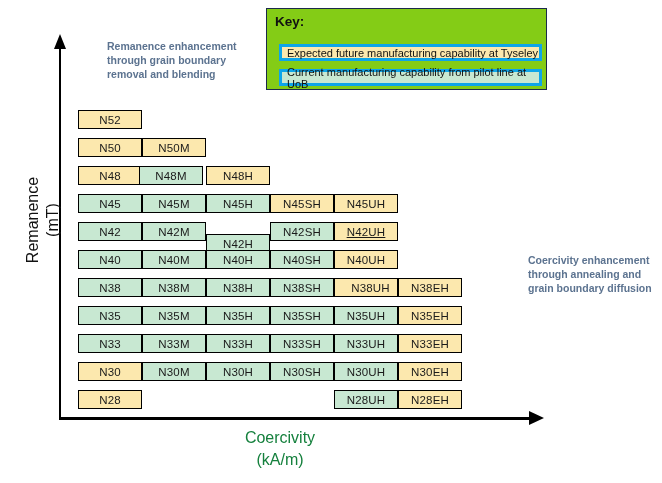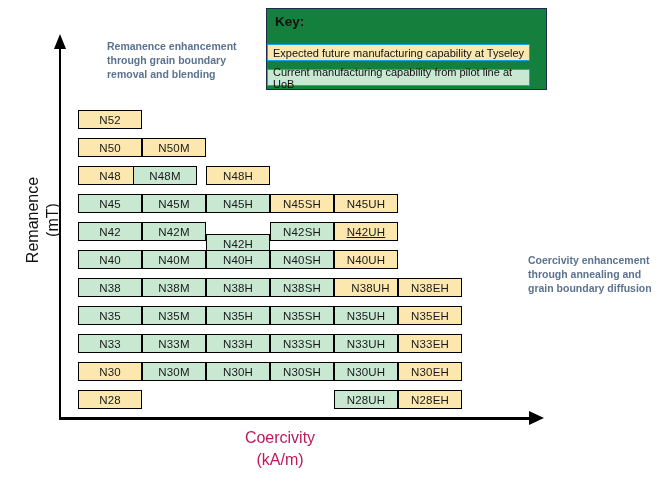--- a/index.html
+++ b/index.html
@@ -34,21 +34,21 @@
 
   .axis-y-label{
     position:absolute;left:-37px;top:200px;width:160px;
     transform:rotate(-90deg);
     text-align:center;
     font-size:16px;color:#111;line-height:20px;
     white-space:pre-line;
   }
   .axis-x-label{
     position:absolute;left:200px;top:427px;width:160px;
-    text-align:center;font-size:16px;color:#be185d;line-height:22px;
+    text-align:center;font-size:16px;color:#15803d;line-height:22px;
     white-space:pre-line;
   }
 
   
   .grid{position:absolute;left:78px;top:110px;}
   .grid-row{position:relative;height:28px;}
   .cell{
     position:absolute;top:0;
     width:64px;height:19px;
     box-sizing:border-box;
@@ -59,30 +59,30 @@
     letter-spacing:.2px;
   }
   .cell.future{background:#fce8ae;}
   .cell.current{background:#c8e8d2;}
 
   
   .key-box{
     position:absolute;left:266px;top:8px;width:281px;height:82px;
     box-sizing:border-box;
     border:1.5px solid #1b2a4a;
-    background:#15803d;
+    background:#84cc16;
   }
   .key-title{
     position:absolute;left:8px;top:5px;
     font-size:13.5px;font-weight:bold;color:#111;
   }
   .key-swatch{
-    position:absolute;left:0;width:263px;height:17px;
+    position:absolute;left:12px;width:263px;height:17px;
     box-sizing:border-box;
-    border:1px solid #0ea5e9;
+    border:3px solid #0ea5e9;
     font-size:11px;color:#111;
     display:flex;align-items:center;
     padding-left:5px;
   }
   .key-swatch.future{top:35px;background:#fce8ae;}
   .key-swatch.current{top:60px;background:#c8e8d2;}
 
   
   .annot{
     position:absolute;
@@ -111,21 +111,21 @@
   <div class="grid">
       <div class="grid-row">
         <div class="cell future" style="left: 0px;">N52</div>
       </div>
       <div class="grid-row">
         <div class="cell future" style="left: 0px;">N50</div>
         <div class="cell future" style="left: 64px;">N50M</div>
       </div>
       <div class="grid-row">
         <div class="cell future" style="left: 0px;">N48</div>
-        <div class="cell current" style="left: 55px;">N48M</div>
+        <div class="cell current" style="left: 61px;">N48M</div>
         <div class="cell future" style="left: 128px;">N48H</div>
       </div>
       <div class="grid-row">
         <div class="cell current" style="left: 0px;">N45</div>
         <div class="cell current" style="left: 64px;">N45M</div>
         <div class="cell current" style="left: 128px;">N45H</div>
         <div class="cell future" style="left: 192px;">N45SH</div>
         <div class="cell future" style="left: 256px;">N45UH</div>
       </div>
       <div class="grid-row">

